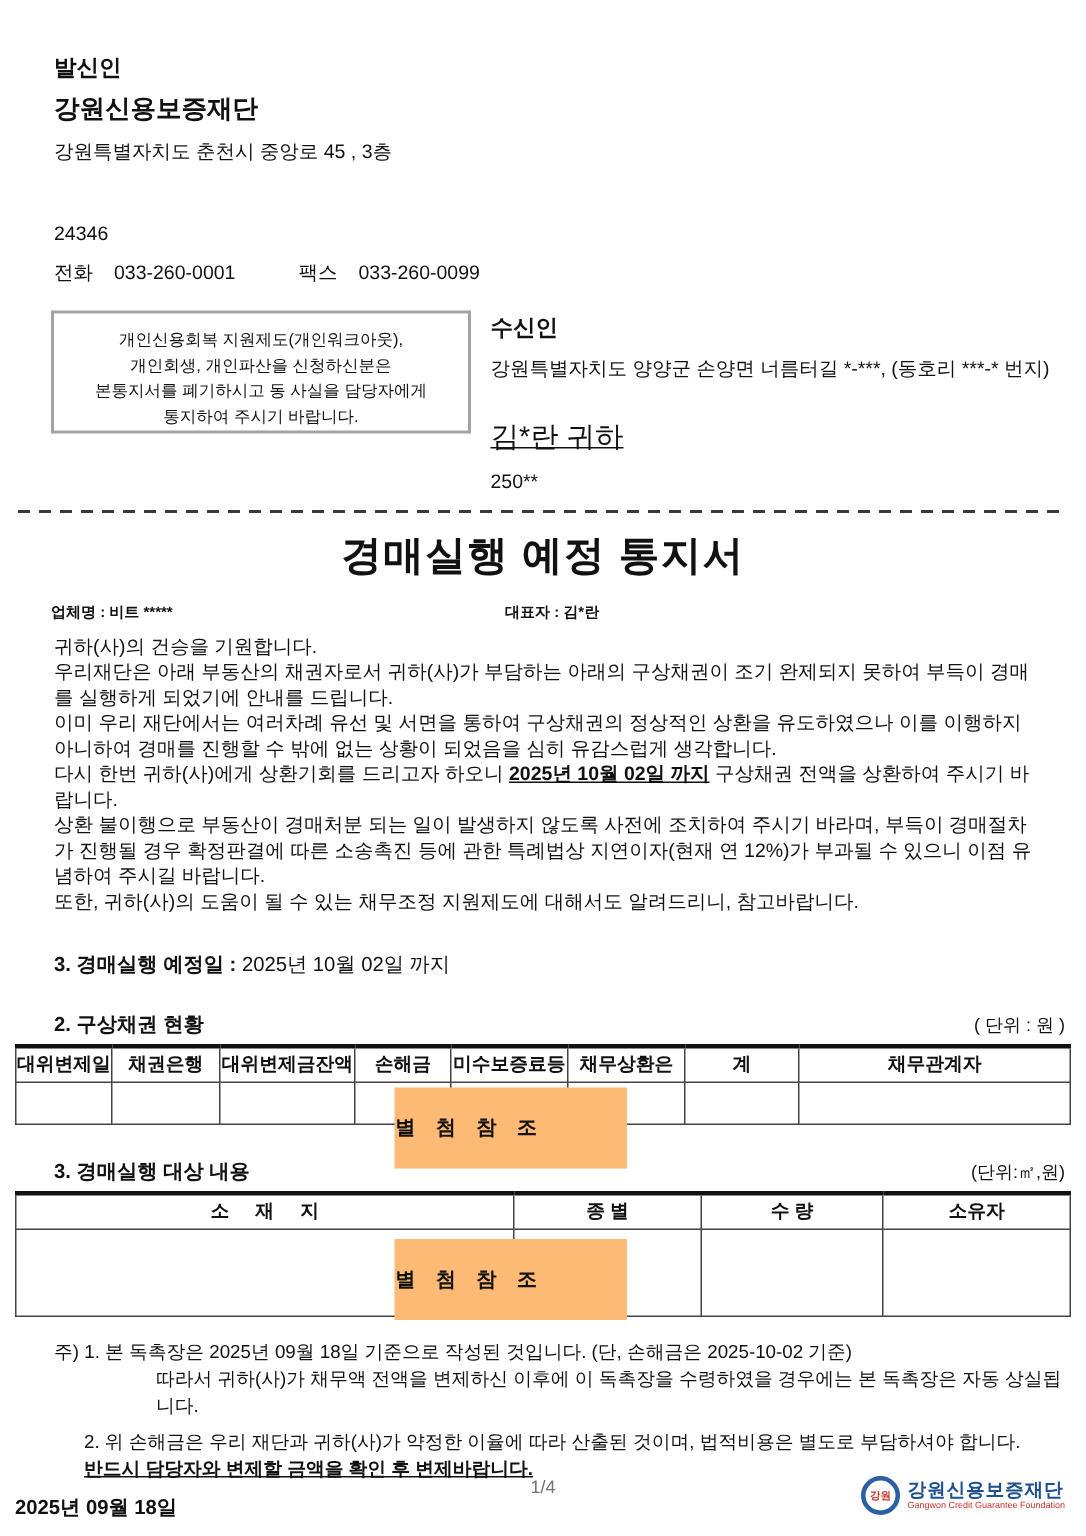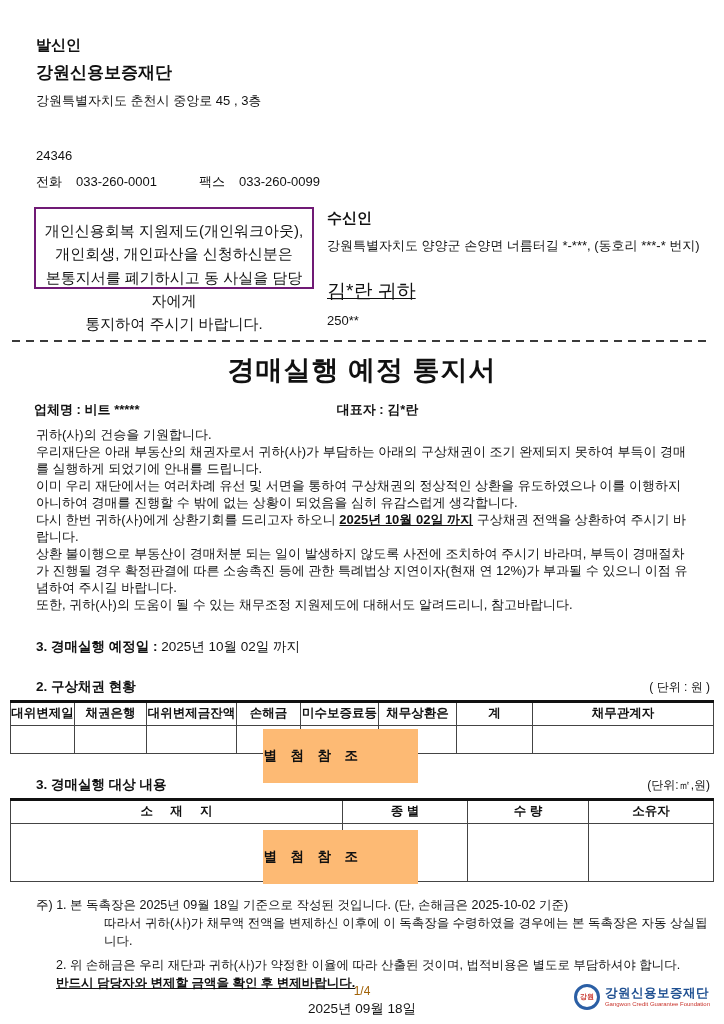--- a/index.html
+++ b/index.html
@@ -17,38 +17,38 @@
   .sender-org { font-size:17px; font-weight:bold; margin-top:6px; }
   .sender-addr { font-size:13px; margin-top:8px; }
   .sender-postal { font-size:13px; margin-top:38px; }
   .sender-phone { font-size:13px; margin-top:10px; }
   .sender-phone .sep { display:inline-block; width:42px; }
   .sender-phone .lbl { margin-right:14px; }
 
   
   .addr-row { display:flex; margin-top:16px; }
   .notice-box {
-    width:280px; border:2px solid #701a75; padding:10px 6px;
-    font-size:15px; text-align:center; line-height:1.55; height:82px;
+    width:280px; border:2px solid #a3a3a3; padding:10px 6px;
+    font-size:11px; text-align:center; line-height:1.55; height:82px;
     margin-left:24px; flex:none;
   }
   .recipient { margin-left:13px; width:390px; }
   .recipient-label { font-size:15px; font-weight:bold; margin-top:2px; }
   .recipient-addr { font-size:13px; margin-top:9px; line-height:1.45; width:378px; }
   .recipient-name { font-size:19px; margin-top:22px;text-decoration:underline; }
   .recipient-postal { font-size:13px; margin-top:9px; }
 
   .dashed {
     height:2px; margin:12px 2px 0 2px;
     background:repeating-linear-gradient(90deg,#3a3a3a 0 8px,transparent 8px 14px);
   }
 
   .doc-title { text-align:center; font-size:27px; font-weight:bold; margin-top:10px; letter-spacing:1px; }
 
-  .company-row { display:flex; margin-top:13px; font-size:13px; font-weight:bold;margin-left:24px; }
+  .company-row { display:flex; margin-top:13px; font-size:10px; font-weight:bold;margin-left:24px; }
   .company-row .co { width:46%; }
 
   .body-text { margin-top:7px; font-size:13px; line-height:17px; }
   .body-text p { margin:0; }
   .em-date { font-weight:bold; text-decoration:underline; }
 
   .sec1 { margin-top:25px; font-size:13.5px; }
   .sec1 b { font-weight:bold; }
 
   .sec-head { display:flex; align-items:flex-end; margin-top:22px; }
@@ -68,24 +68,24 @@
   .ov2 { left:36%; width:22%; top:29px; }
   .ov3 { left:36%; width:22%; top:32px; }
 
   .notes { margin-top:14px; font-size:12.5px; line-height:1.45; }
   .notes .n1a { margin-left:26px; }
   .notes .n1b { margin-left:94px; }
   .notes .n2  { margin-left:46px; margin-top:6px; }
   .notes .n2b { margin-left:46px; font-weight:bold; text-decoration:underline; }
   .notes .n3  { margin-left:46px; margin-top:14px; }
 
-  .sig { text-align:center; margin-top:8px; }
+  .sig { margin-top:8px;font-weight:bold; }
   .sig-date { font-size:13.5px; }
 
-  .page-num { position:absolute; bottom:26px; left:0; right:0; text-align:center; font-size:12px; color:#a16207; }
+  .page-num { position:absolute; bottom:26px; left:0; right:0; text-align:center; font-size:12px; color:#737373; }
 
   .logo { position:absolute; right:14px; bottom:14px; display:flex; align-items:center; }
   .logo-emblem {
     width:26px; height:26px; border-radius:50%; border:3px solid #2b5fa5; background:#fff;
     color:#c8342c; font-size:7px; font-weight:bold; display:flex; align-items:center; justify-content:center;
     flex:none;
   }
   .logo-txt { margin-left:5px; line-height:1.1; }
   .logo-kr { font-size:12.5px; font-weight:bold; color:#1e4f91; letter-spacing:0.5px; }
   .logo-en { font-size:6px; color:#c8342c; }

